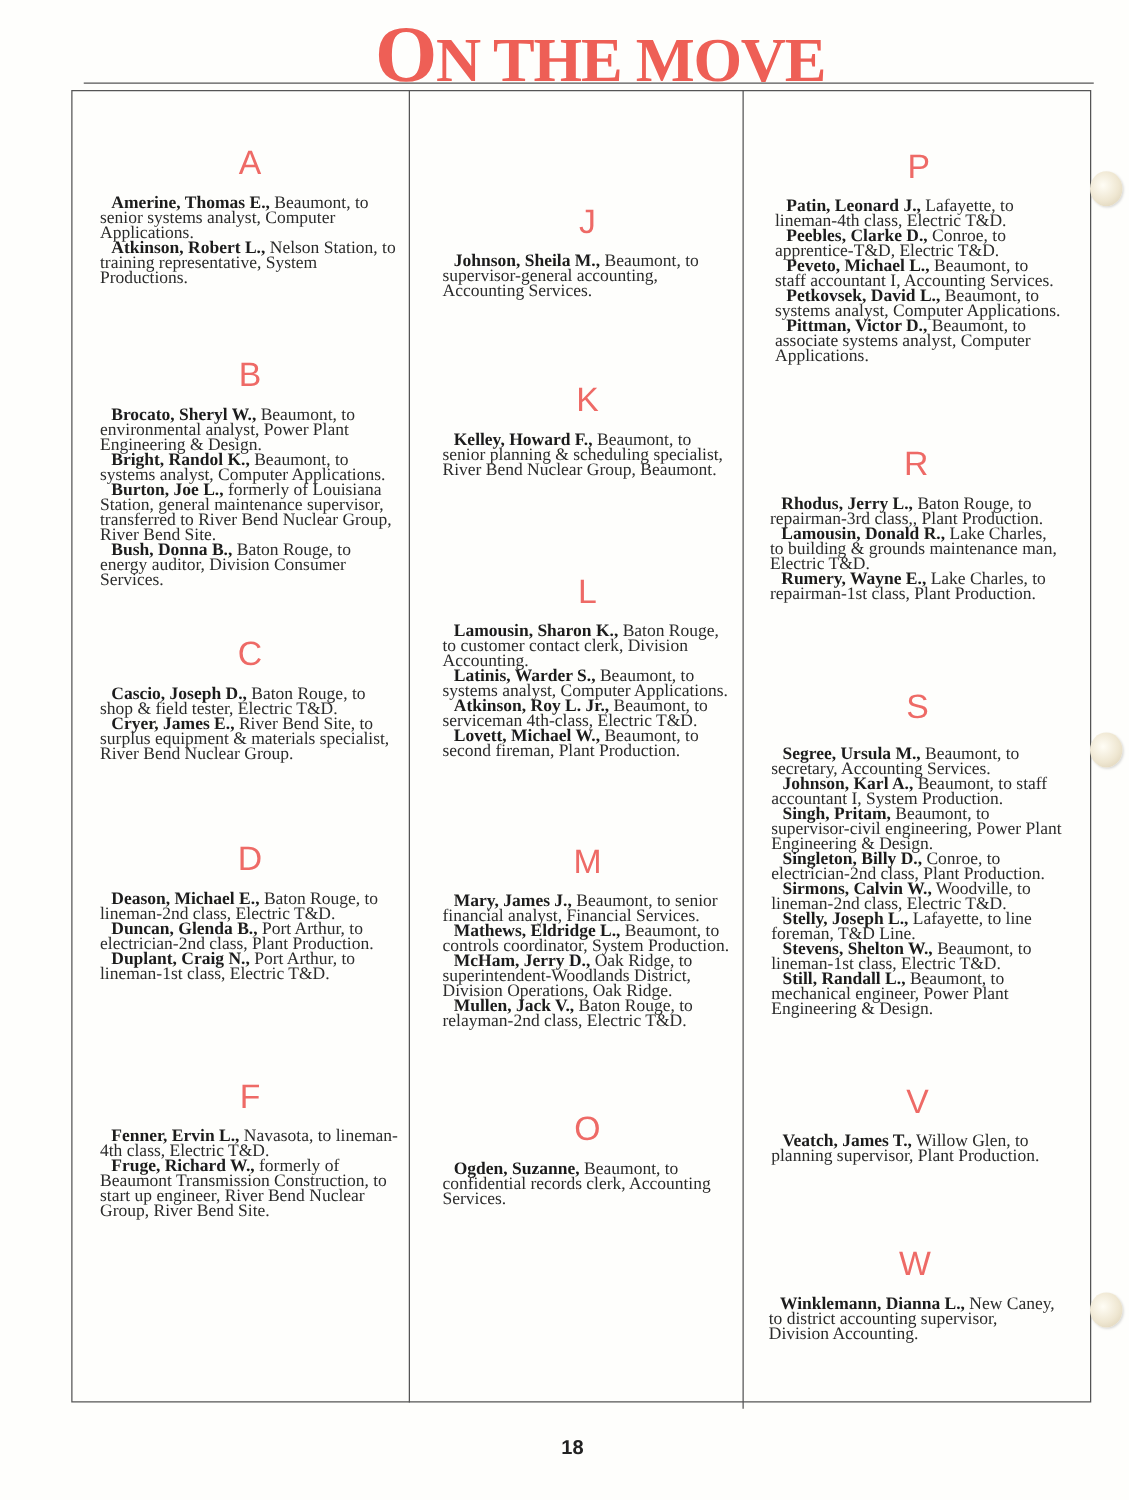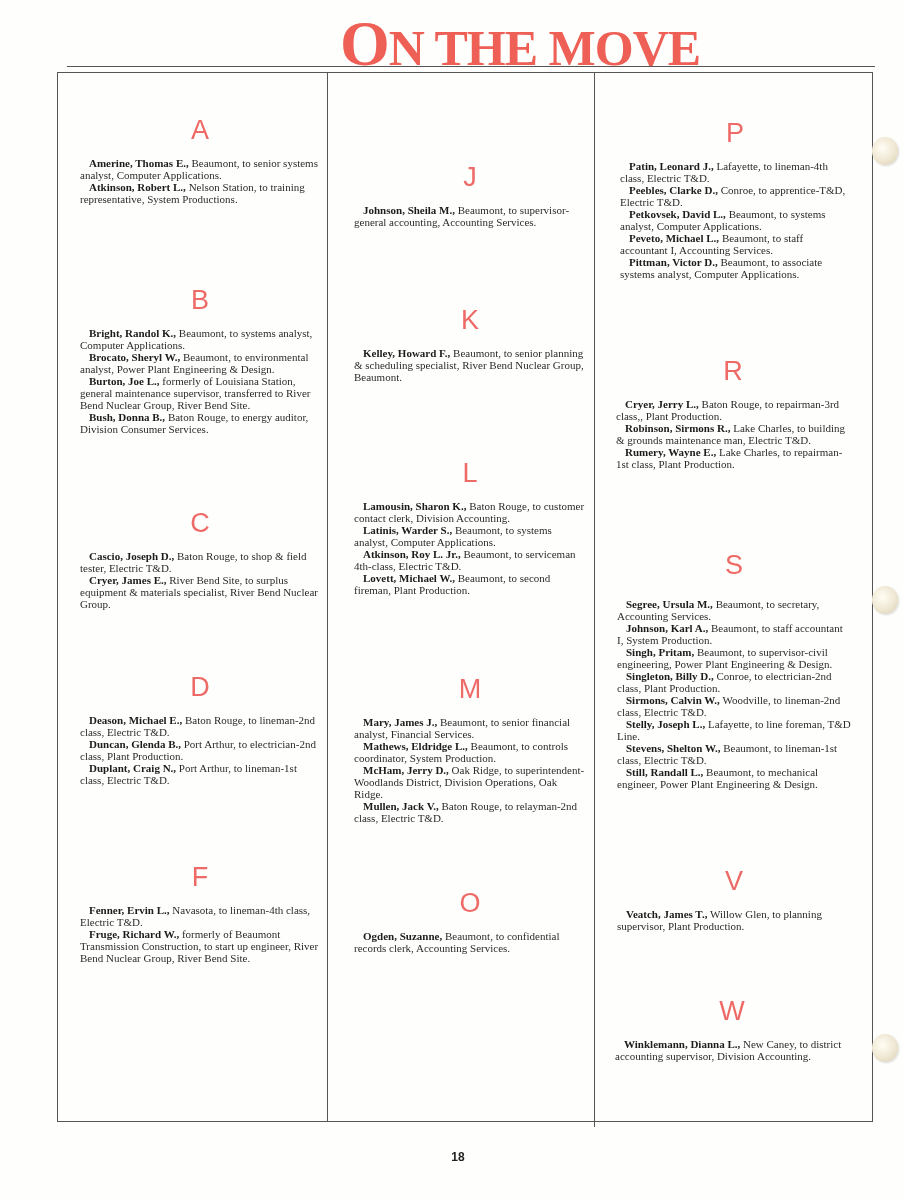--- a/index.html
+++ b/index.html
@@ -8,21 +8,20 @@
     background: #fefefc;
     font-family: "Liberation Serif", "DejaVu Serif", serif;
     color: #2a2a2a;
   }
   .title {
     position: absolute; left: 300px; top: 14px; width: 360px; height: 60px;
     font-family: "Liberation Serif", serif; font-weight: bold;
     font-size: 50px; line-height: 60px; color: #ee5f56; letter-spacing: -1px;
     white-space: nowrap; text-align: left;
     transform: scaleY(1.0);
-    margin-left: 40px;
   }
   .title .big { font-size: 64px; }
   .rule-top {
     position: absolute; left: 67px; top: 66px; width: 808px; height: 0;
     border-top: 1.5px solid #555;
   }
   .frame {
     position: absolute; left: 57px; top: 72px; width: 816px; height: 1050px;
     border: 1.5px solid #555; box-sizing: border-box;
   }
@@ -30,28 +29,28 @@
     position: absolute; top: 72px; width: 0; border-left: 1.5px solid #555;
   }
   .section { position: absolute; }
   .letter {
     font-family: "Liberation Sans", "DejaVu Sans", sans-serif;
     color: #ee6a66; font-size: 27px; line-height: 30px; text-align: center;
     font-weight: normal;
   }
   .entries { margin-top: 12px; }
   .entry {
-    font-size: 11px; line-height: 12px; text-indent: 9px; margin: 0;
+    font-size: 14px; line-height: 12px; text-indent: 9px; margin: 0;
     color: #2b2b2b;
   }
   .entry b { color: #1c1c1c; }
   .page-num {
     position: absolute; left: 438px; top: 1150px; width: 40px;
     text-align: center; font-family: "Liberation Sans", sans-serif;
-    font-weight: bold; font-size: 12px; color: #222;
+    font-weight: bold; font-size: 16px; color: #222;
   }
   .ring {
     position: absolute; width: 26px; height: 28px; border-radius: 50%;
     background: radial-gradient(circle at 40% 40%, #fffdf5 0%, #efe7d2 55%, #d8ccb0 100%);
     box-shadow: 1px 1px 2px rgba(0,0,0,0.15);
   }
 </style>
 </head>
 <body>
 
@@ -70,22 +69,22 @@
   <div class="letter">A</div>
   <div class="entries">
     <p class="entry"><b>Amerine, Thomas E.,</b><span> Beaumont, to senior systems analyst, Computer Applications.</span></p>
     <p class="entry"><b>Atkinson, Robert L.,</b><span> Nelson Station, to training representative, System Productions.</span></p>
   </div>
 </div>
 
 <div class="section" style="left:80px; top:285px; width:240px;">
   <div class="letter">B</div>
   <div class="entries">
+    <p class="entry"><b>Brocato, Sheryl W.,</b><span> Beaumont, to environmental analyst, Power Plant Engineering &amp; Design.</span></p>
     <p class="entry"><b>Bright, Randol K.,</b><span> Beaumont, to systems analyst, Computer Applications.</span></p>
-    <p class="entry"><b>Brocato, Sheryl W.,</b><span> Beaumont, to environmental analyst, Power Plant Engineering &amp; Design.</span></p>
     <p class="entry"><b>Burton, Joe L.,</b><span> formerly of Louisiana Station, general maintenance supervisor, transferred to River Bend Nuclear Group, River Bend Site.</span></p>
     <p class="entry"><b>Bush, Donna B.,</b><span> Baton Rouge, to energy auditor, Division Consumer Services.</span></p>
   </div>
 </div>
 
 <div class="section" style="left:80px; top:508px; width:240px;">
   <div class="letter">C</div>
   <div class="entries">
     <p class="entry"><b>Cascio, Joseph D.,</b><span> Baton Rouge, to shop &amp; field tester, Electric T&amp;D.</span></p>
     <p class="entry"><b>Cryer, James E.,</b><span> River Bend Site, to surplus equipment &amp; materials specialist, River Bend Nuclear Group.</span></p>
@@ -148,31 +147,31 @@
   <div class="entries">
     <p class="entry"><b>Ogden, Suzanne,</b><span> Beaumont, to confidential records clerk, Accounting Services.</span></p>
   </div>
 </div>
 
 <div class="section" style="left:620px; top:118px; width:230px;">
   <div class="letter">P</div>
   <div class="entries">
     <p class="entry"><b>Patin, Leonard J.,</b><span> Lafayette, to lineman-4th class, Electric T&amp;D.</span></p>
     <p class="entry"><b>Peebles, Clarke D.,</b><span> Conroe, to apprentice-T&amp;D, Electric T&amp;D.</span></p>
+    <p class="entry"><b>Peveto, Michael L.,</b><span> Beaumont, to staff accountant I, Accounting Services.</span></p>
     <p class="entry"><b>Petkovsek, David L.,</b><span> Beaumont, to systems analyst, Computer Applications.</span></p>
-    <p class="entry"><b>Peveto, Michael L.,</b><span> Beaumont, to staff accountant I, Accounting Services.</span></p>
     <p class="entry"><b>Pittman, Victor D.,</b><span> Beaumont, to associate systems analyst, Computer Applications.</span></p>
   </div>
 </div>
 
 <div class="section" style="left:616px; top:356px; width:234px;">
   <div class="letter">R</div>
   <div class="entries">
-    <p class="entry"><b>Cryer, Jerry L.,</b><span> Baton Rouge, to repairman-3rd class,, Plant Production.</span></p>
-    <p class="entry"><b>Robinson, Sirmons R.,</b><span> Lake Charles, to building &amp; grounds maintenance man, Electric T&amp;D.</span></p>
+    <p class="entry"><b>Rhodus, Jerry L.,</b><span> Baton Rouge, to repairman-3rd class,, Plant Production.</span></p>
+    <p class="entry"><b>Lamousin, Donald R.,</b><span> Lake Charles, to building &amp; grounds maintenance man, Electric T&amp;D.</span></p>
     <p class="entry"><b>Rumery, Wayne E.,</b><span> Lake Charles, to repairman-1st class, Plant Production.</span></p>
   </div>
 </div>
 
 <div class="section" style="left:617px; top:550px; width:234px;">
   <div class="letter">S</div>
   <div class="entries" style="margin-top:18px;">
     <p class="entry"><b>Segree, Ursula M.,</b><span> Beaumont, to secretary, Accounting Services.</span></p>
     <p class="entry"><b>Johnson, Karl A.,</b><span> Beaumont, to staff accountant I, System Production.</span></p>
     <p class="entry"><b>Singh, Pritam,</b><span> Beaumont, to supervisor-civil engineering, Power Plant Engineering &amp; Design.</span></p>

